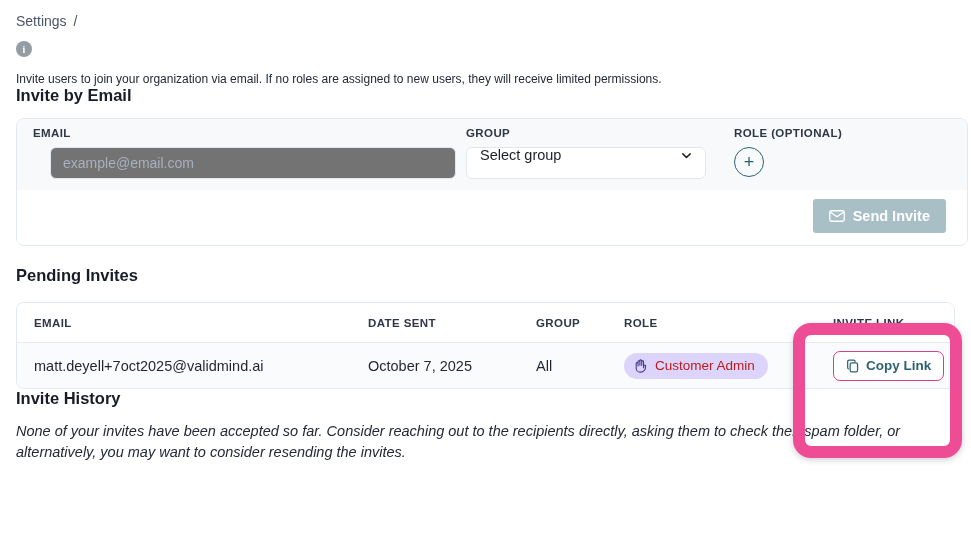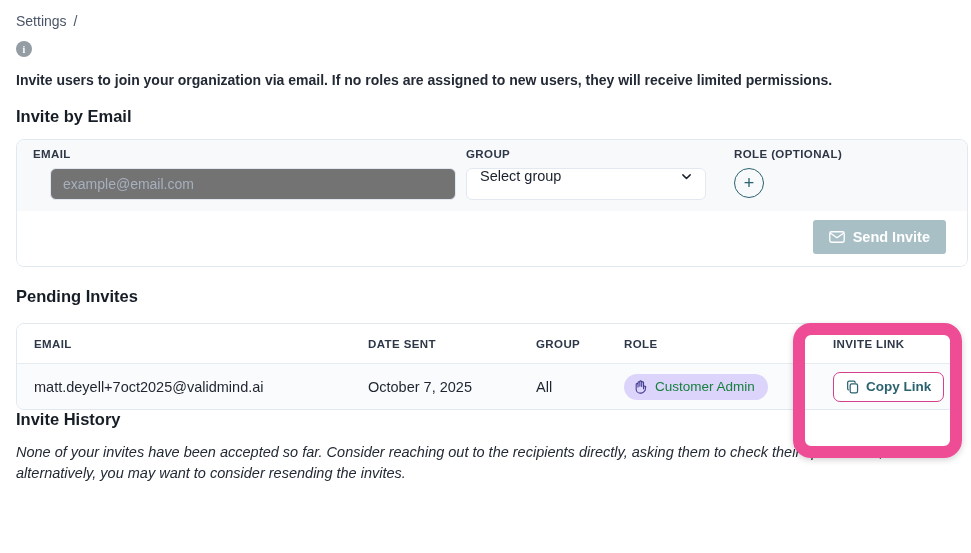--- a/index.html
+++ b/index.html
@@ -8,24 +8,24 @@
   .page { position:relative; width:971px; height:553px; padding:13px 0 0 16px; }
 
   
   .breadcrumb { font-size:14px; color:#4a5568; display:flex; gap:7px; align-items:center; }
   .breadcrumb .crumb { cursor:pointer; }
   .page-title-row { margin-top:9px; display:flex; align-items:center; gap:9px; }
   .page-title { font-size:24px; font-weight:bold; color:#171d26; letter-spacing:-0.2px; }
   .info-icon { width:16px; height:16px; border-radius:50%; background:#949ca4; color:#ffffff;
     font-size:10px; font-weight:bold; display:inline-flex; align-items:center; justify-content:center;
     font-family:"Liberation Serif",serif; margin-top:3px; cursor:pointer; }
-  .page-desc { margin-top:15px; font-size:14px; color:#232a35; max-width:930px;font-weight:bold; }
+  .page-desc { margin-top:15px; font-size:12px; color:#232a35; max-width:930px; }
 
   .section-heading { font-size:16.5px; font-weight:bold; color:#171d26; }
-  .h-invite-email { margin-top:19px; }
+  .h-invite-email { }
   .h-pending { margin-top:20px; }
   .h-history { }
 
   
   .form-panel { margin-top:13px; width:952px; border:1px solid #e2e8f0; border-radius:8px;
     overflow:hidden; background:#ffffff; }
   .form-fields { background:#f8f9fa; display:flex; padding:8px 16px 11px 16px; }
   .field-label { font-size:11.5px; font-weight:bold; letter-spacing:0.4px; color:#2d3748; margin-bottom:8px; }
   .col-email { width:406px; }
   .col-group { width:240px; margin-left:27px; }
@@ -46,21 +46,21 @@
     cursor:default; font-family:"Liberation Sans",sans-serif; }
 
   
   .table-panel { margin-top:17px; width:939px; border:1px solid #e2e8f0; border-radius:8px;
     overflow:hidden; background:#ffffff; }
   .t-row { display:grid; grid-template-columns:334px 168px 88px 209px 1fr; align-items:center;
     padding-left:17px; }
   .t-head { height:39px; background:#ffffff; }
   .t-head .th { font-size:11.5px; font-weight:bold; letter-spacing:0.4px; color:#2d3748; }
   .t-data { height:46px; background:#fafbfc; border-top:1px solid #e8ebee; font-size:14.5px; color:#1f2530; }
-  .role-badge { display:inline-flex; align-items:center; gap:7px; background:#ddd4fc; color:#15803d;
+  .role-badge { display:inline-flex; align-items:center; gap:7px; background:#ddd4fc; color:#b91c1c;
     border-radius:999px; height:26px; padding:0 13px 0 10px; font-size:13.5px; }
   .copy-link-btn { display:inline-flex; align-items:center; gap:7px; background:#ffffff;
     border:1.5px solid #d univ53f8c; border:1.5px solid #d53f8c; border-radius:7px; height:30px; padding:0 12px;
     font-size:13.5px; font-weight:bold; color:#2c6270; cursor:pointer;
     font-family:"Liberation Sans",sans-serif; }
 
   
   .history-empty { margin-top:13px; font-size:14.5px; font-style:italic; color:#232a35;
     max-width:945px; line-height:21px; }
 

